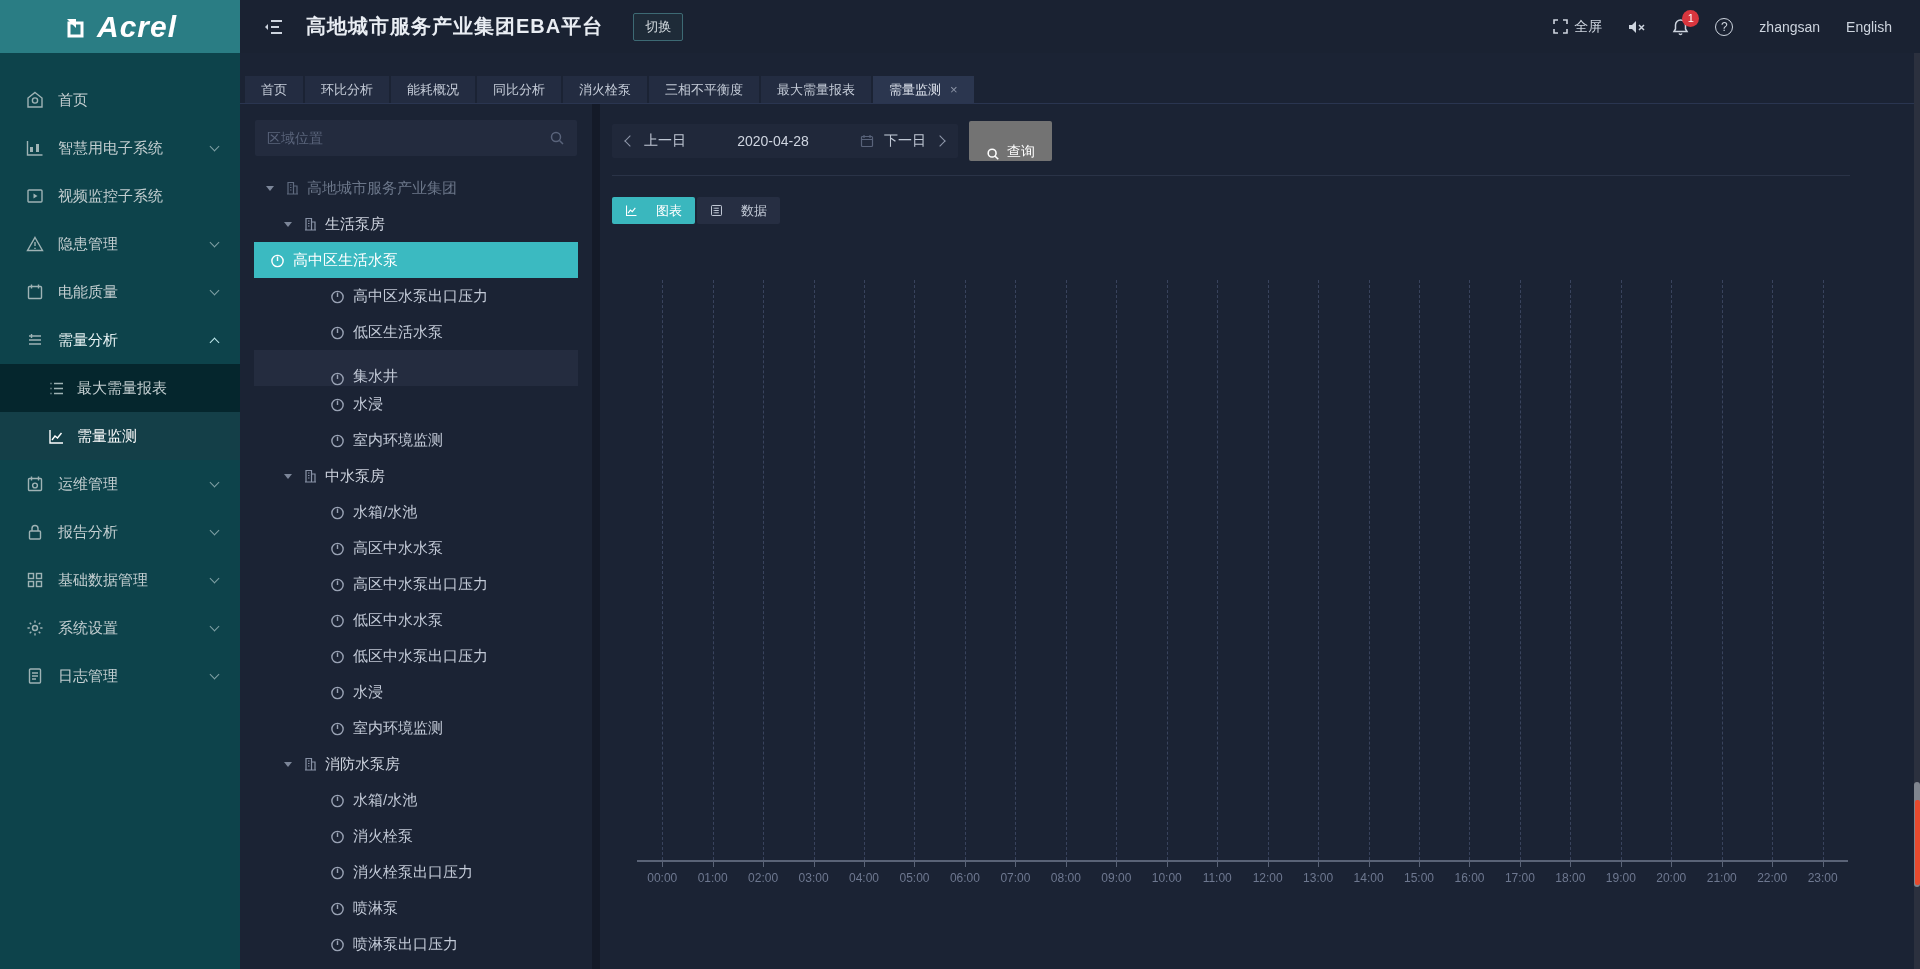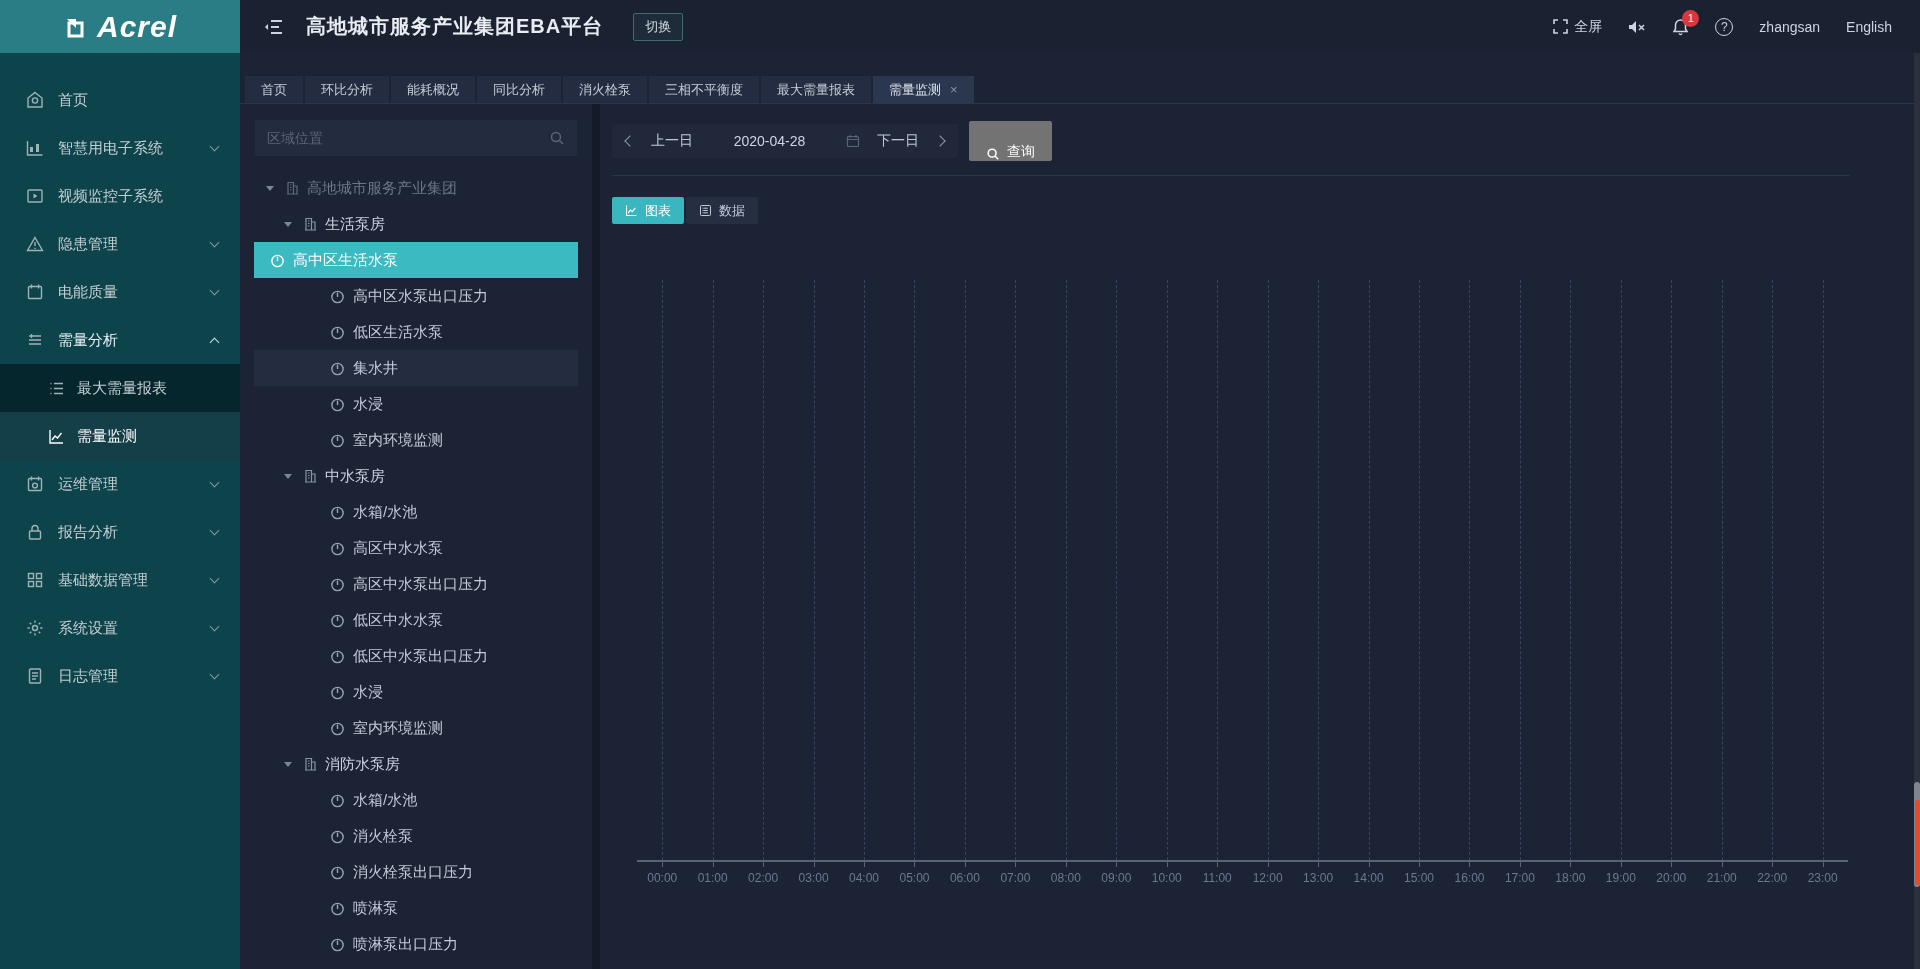--- a/index.html
+++ b/index.html
@@ -55,35 +55,35 @@
   .t-row { height:36px; margin:0 14px; display:flex; align-items:center; font-size:15px; cursor:pointer; }
   .t-arrow { width:0; height:0; border-left:4.5px solid transparent; border-right:4.5px solid transparent; border-top:5.5px solid #7c8699; margin-right:10px; }
   .t-ico { width:16px; margin-right:7px; color:#8a94a8; }
   .t-root { padding-left:12px; color:#6b7689; }
   .t-root .t-ico { color:#5f6a7f; }
   .t-group { padding-left:30px; color:#cdd3de; }
   .t-leaf { padding-left:76px; color:#c4cbd8; }
   .t-leaf .t-ico { color:#99a2b4; }
   .t-leaf.selected { background:#3bbac1; color:#ffffff;padding-left:16px; }
   .t-leaf.selected .t-ico { color:#fff; }
-  .t-leaf.hover { background:#242c3f; }
+  .t-leaf.hover { background:#242c3f;align-items:flex-end; }
 
   
   .main { position:absolute; top:104px; left:600px; right:0; bottom:0; background:#1b2334; padding:17px 0 0 12px; }
   .toolbar { display:flex; align-items:center; gap:11px; }
-  .date-group { height:34px; background:#20283a; border-radius:2px; display:flex; align-items:center; padding:0 14px; gap:17px; font-size:14px; color:#bfc7d4; width:346px; }
+  .date-group { height:34px; background:#20283a; border-radius:2px; display:flex; align-items:center; padding:0 14px; gap:10px; font-size:14px; color:#bfc7d4; width:346px; }
   .nav-chev { width:8px; height:8px; border-left:1.7px solid #8f98ab; border-bottom:1.7px solid #8f98ab; transform:rotate(45deg); cursor:pointer; }
   .nav-chev.right { transform:rotate(-135deg); }
   .date-label { cursor:pointer; }
   .date-value { flex:1; text-align:center; color:#cfd5e0; cursor:pointer; }
   .cal-ico { color:#59637a; cursor:pointer; }
   .query-btn { height:40px; padding:0 17px; background:#737373; color:#fff; font-size:14px; border:none; border-radius:2px; display:flex; align-items:flex-end; gap:7px; cursor:pointer; font-family:"Liberation Sans",sans-serif; }
   .toolbar-divider { margin-top:14px; width:1238px; height:1px; background:#2a3347; }
   .view-btns { margin-top:21px; display:flex; gap:2px; }
-  .view-btn { height:27px; padding:0 13px; display:flex; align-items:center; gap:7px; font-size:13px; border:none; border-radius:2px; cursor:pointer; font-family:"Liberation Sans",sans-serif; background:#262e42; color:#c6cdd9; }
+  .view-btn { height:27px; padding:0 13px; display:flex; align-items:center; gap:18px; font-size:13px; border:none; border-radius:2px; cursor:pointer; font-family:"Liberation Sans",sans-serif; background:#262e42; color:#c6cdd9; }
   .view-btn.active { background:#3ab7be; color:#fff; }
 
   
   .chart-wrap { margin-left:25px; margin-top:56px; width:1211px; }
   .grid-row { display:flex; height:580px; }
   .gcell { flex:1; position:relative; }
   .gcell::before { content:""; position:absolute; left:50%; top:0; bottom:0; border-left:1px dashed #39435d; }
   .axis-line { height:0; border-top:2px solid #5a6377; }
   .labels-row { display:flex; }
   .xcell { flex:1; position:relative; padding-top:9px; text-align:center; font-size:12px; color:#6e7890; }

